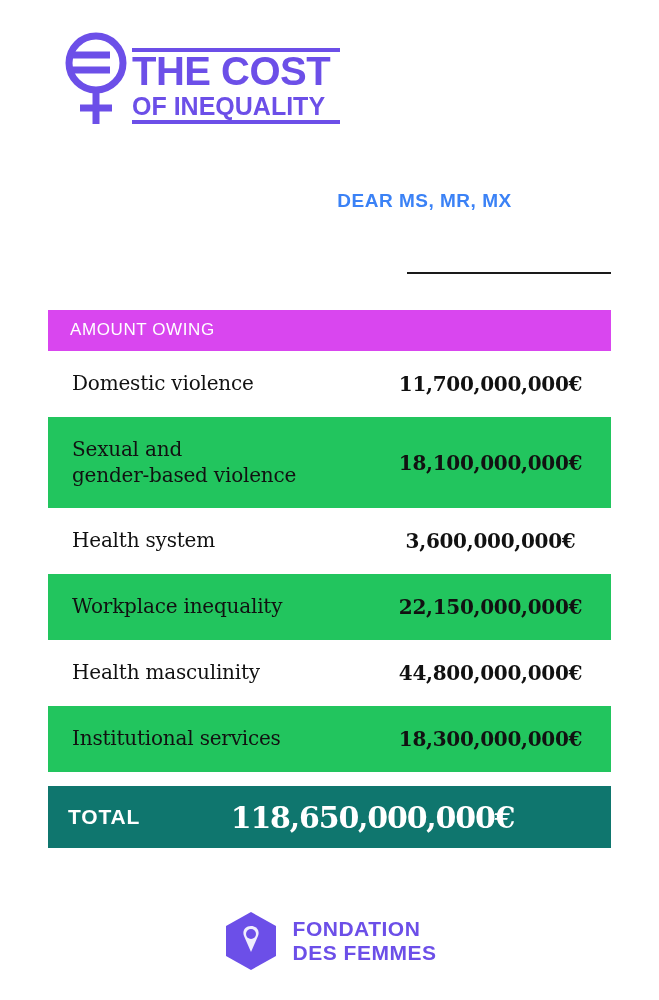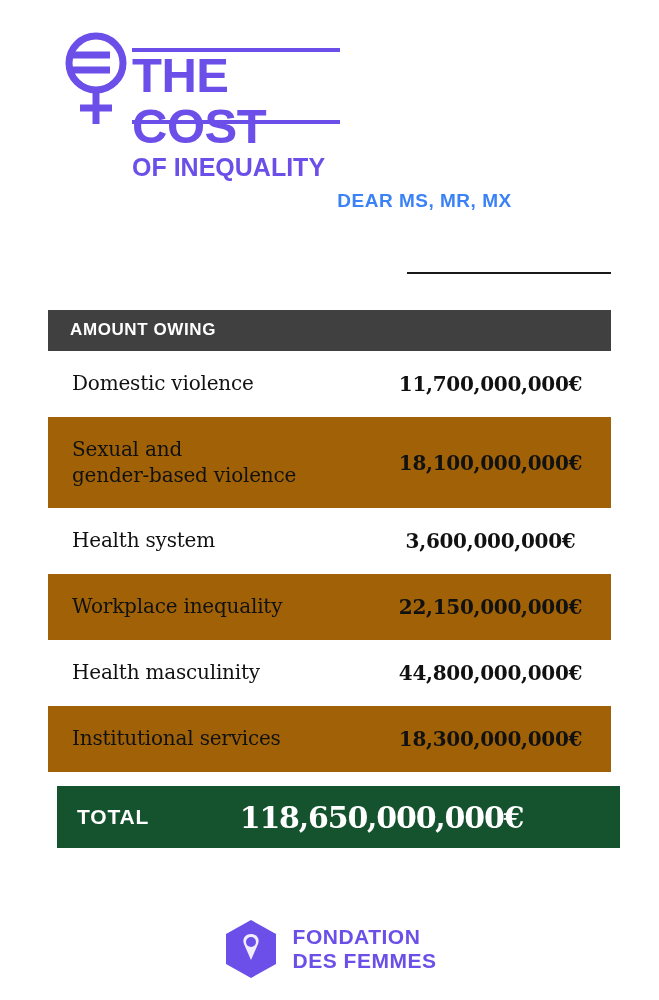--- a/index.html
+++ b/index.html
@@ -52,34 +52,34 @@
   }
 
   
   .table {
     position: absolute;
     left: 48px;
     top: 310px;
     width: 563px;
   }
   .table-head {
-    background: #404040;
+    background: #d946ef;
     color: #ffffff;
-    font-weight: bold;
+    font-weight: normal;
     font-size: 17px;
     letter-spacing: 0.6px;
     padding: 10px 0 11px 22px;
   }
   .row {
     display: flex;
     align-items: center;
     min-height: 66px;
     padding: 20px 0;
   }
-  .row.alt { background: #a16207; }
+  .row.alt { background: #22c55e; }
   .row .label {
     flex: 0 0 330px;
     padding-left: 24px;
     font-family: "DejaVu Serif", serif;
     font-size: 20px;
     color: #111111;
     line-height: 1.28;
     letter-spacing: -0.2px;
   }
   .row .value {
@@ -89,25 +89,25 @@
     font-family: "DejaVu Serif", serif;
     font-weight: bold;
     font-size: 20px;
     color: #111111;
     letter-spacing: -0.3px;
   }
 
   
   .total-bar {
     position: absolute;
-    left: 57px;
+    left: 48px;
     top: 786px;
     width: 563px;
     height: 62px;
-    background: #14532d;
+    background: #0f766e;
     display: flex;
     align-items: center;
   }
   .total-label {
     color: #ffffff;
     font-weight: bold;
     font-size: 21px;
     letter-spacing: 0.8px;
     padding-left: 20px;
     flex: 0 0 auto;
@@ -126,21 +126,20 @@
   
   .footer {
     position: absolute;
     left: 0;
     top: 910px;
     width: 659px;
     display: flex;
     justify-content: center;
     align-items: center;
     gap: 14px;
-    margin-top: 8px;
   }
   .footer-mark { display: block; }
   .footer-text {
     font-weight: bold;
     color: #6c4fe8;
     line-height: 1.12;
     letter-spacing: 0.5px;
   }
   .footer-text .l1 { font-size: 21px; display: block; }
   .footer-text .l2 { font-size: 21px; display: block; }
@@ -157,21 +156,21 @@
       <line x1="32" y1="80" x2="64" y2="80"></line>
       <line x1="22" y1="27" x2="62" y2="27"></line>
       <line x1="22" y1="42" x2="62" y2="42"></line>
     </g>
 
     <rect x="84" y="20" width="208" height="4" fill="#6c4fe8"></rect>
 
     <rect x="84" y="92" width="208" height="4" fill="#6c4fe8"></rect>
   </svg>
   <div style="position:absolute; left:84px; top:22px; width:216px;">
-    <div style="font-weight:bold;font-size:49px;color:#6c4fe8;letter-spacing:-0.5px;line-height:1.05;">THE COST</div>
+    <div style="font-weight:bold;font-size:40px;color:#6c4fe8;letter-spacing:-0.5px;line-height:1.05;">THE COST</div>
     <div style="font-weight:bold;font-size:25px;color:#6c4fe8;letter-spacing:0px;line-height:1.1;margin-top:1px;">OF INEQUALITY</div>
   </div>
 </div>
 
 <div class="salutation-wrap">
   <span class="salutation">DEAR MS, MR, MX</span>
 </div>
 <div class="sig-rule"></div>
 
 <div class="table">

